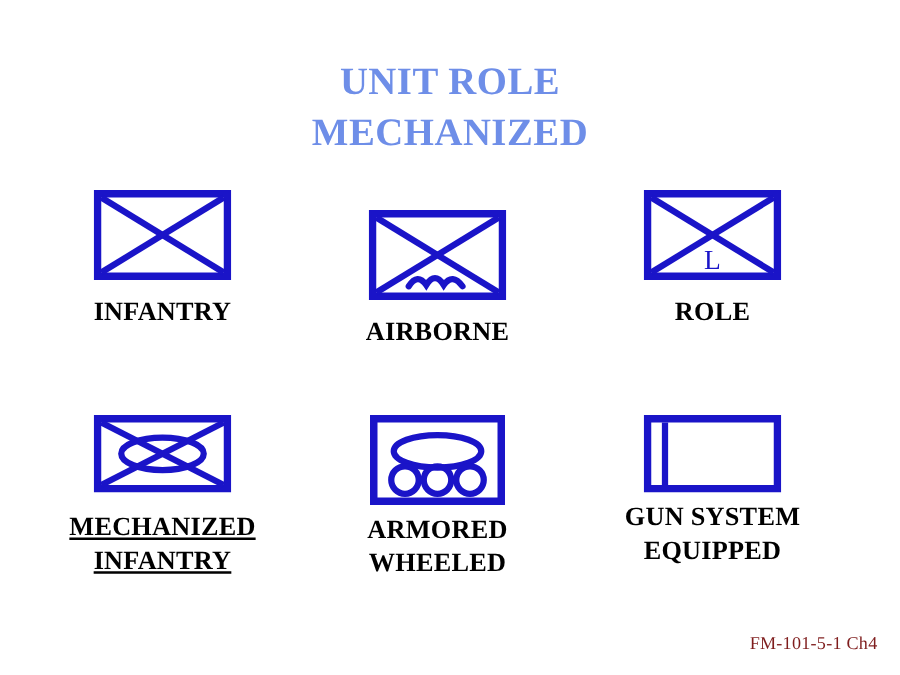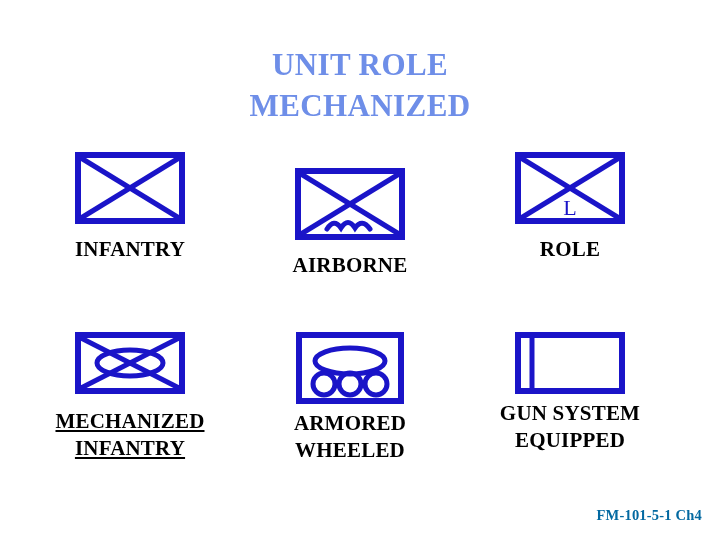--- a/index.html
+++ b/index.html
@@ -68,22 +68,22 @@
 
   .lab-row1 { margin-top: 12px; }
   .lab-row2 { margin-top: 14px; }
   .lab-row2-high { margin-top: 6px; }
 
   
   .footer {
     position: absolute;
     right: 18px;
     bottom: 16px;
-    color: #0369a1;
-    font-weight: bold;
+    color: #7f1d1d;
+    font-weight: normal;
     font-size: 14.5px;
     letter-spacing: 0.2px;
   }
 
   svg { display: block; }
 </style>
 </head>
 <body>
 
 <div id="slide">

